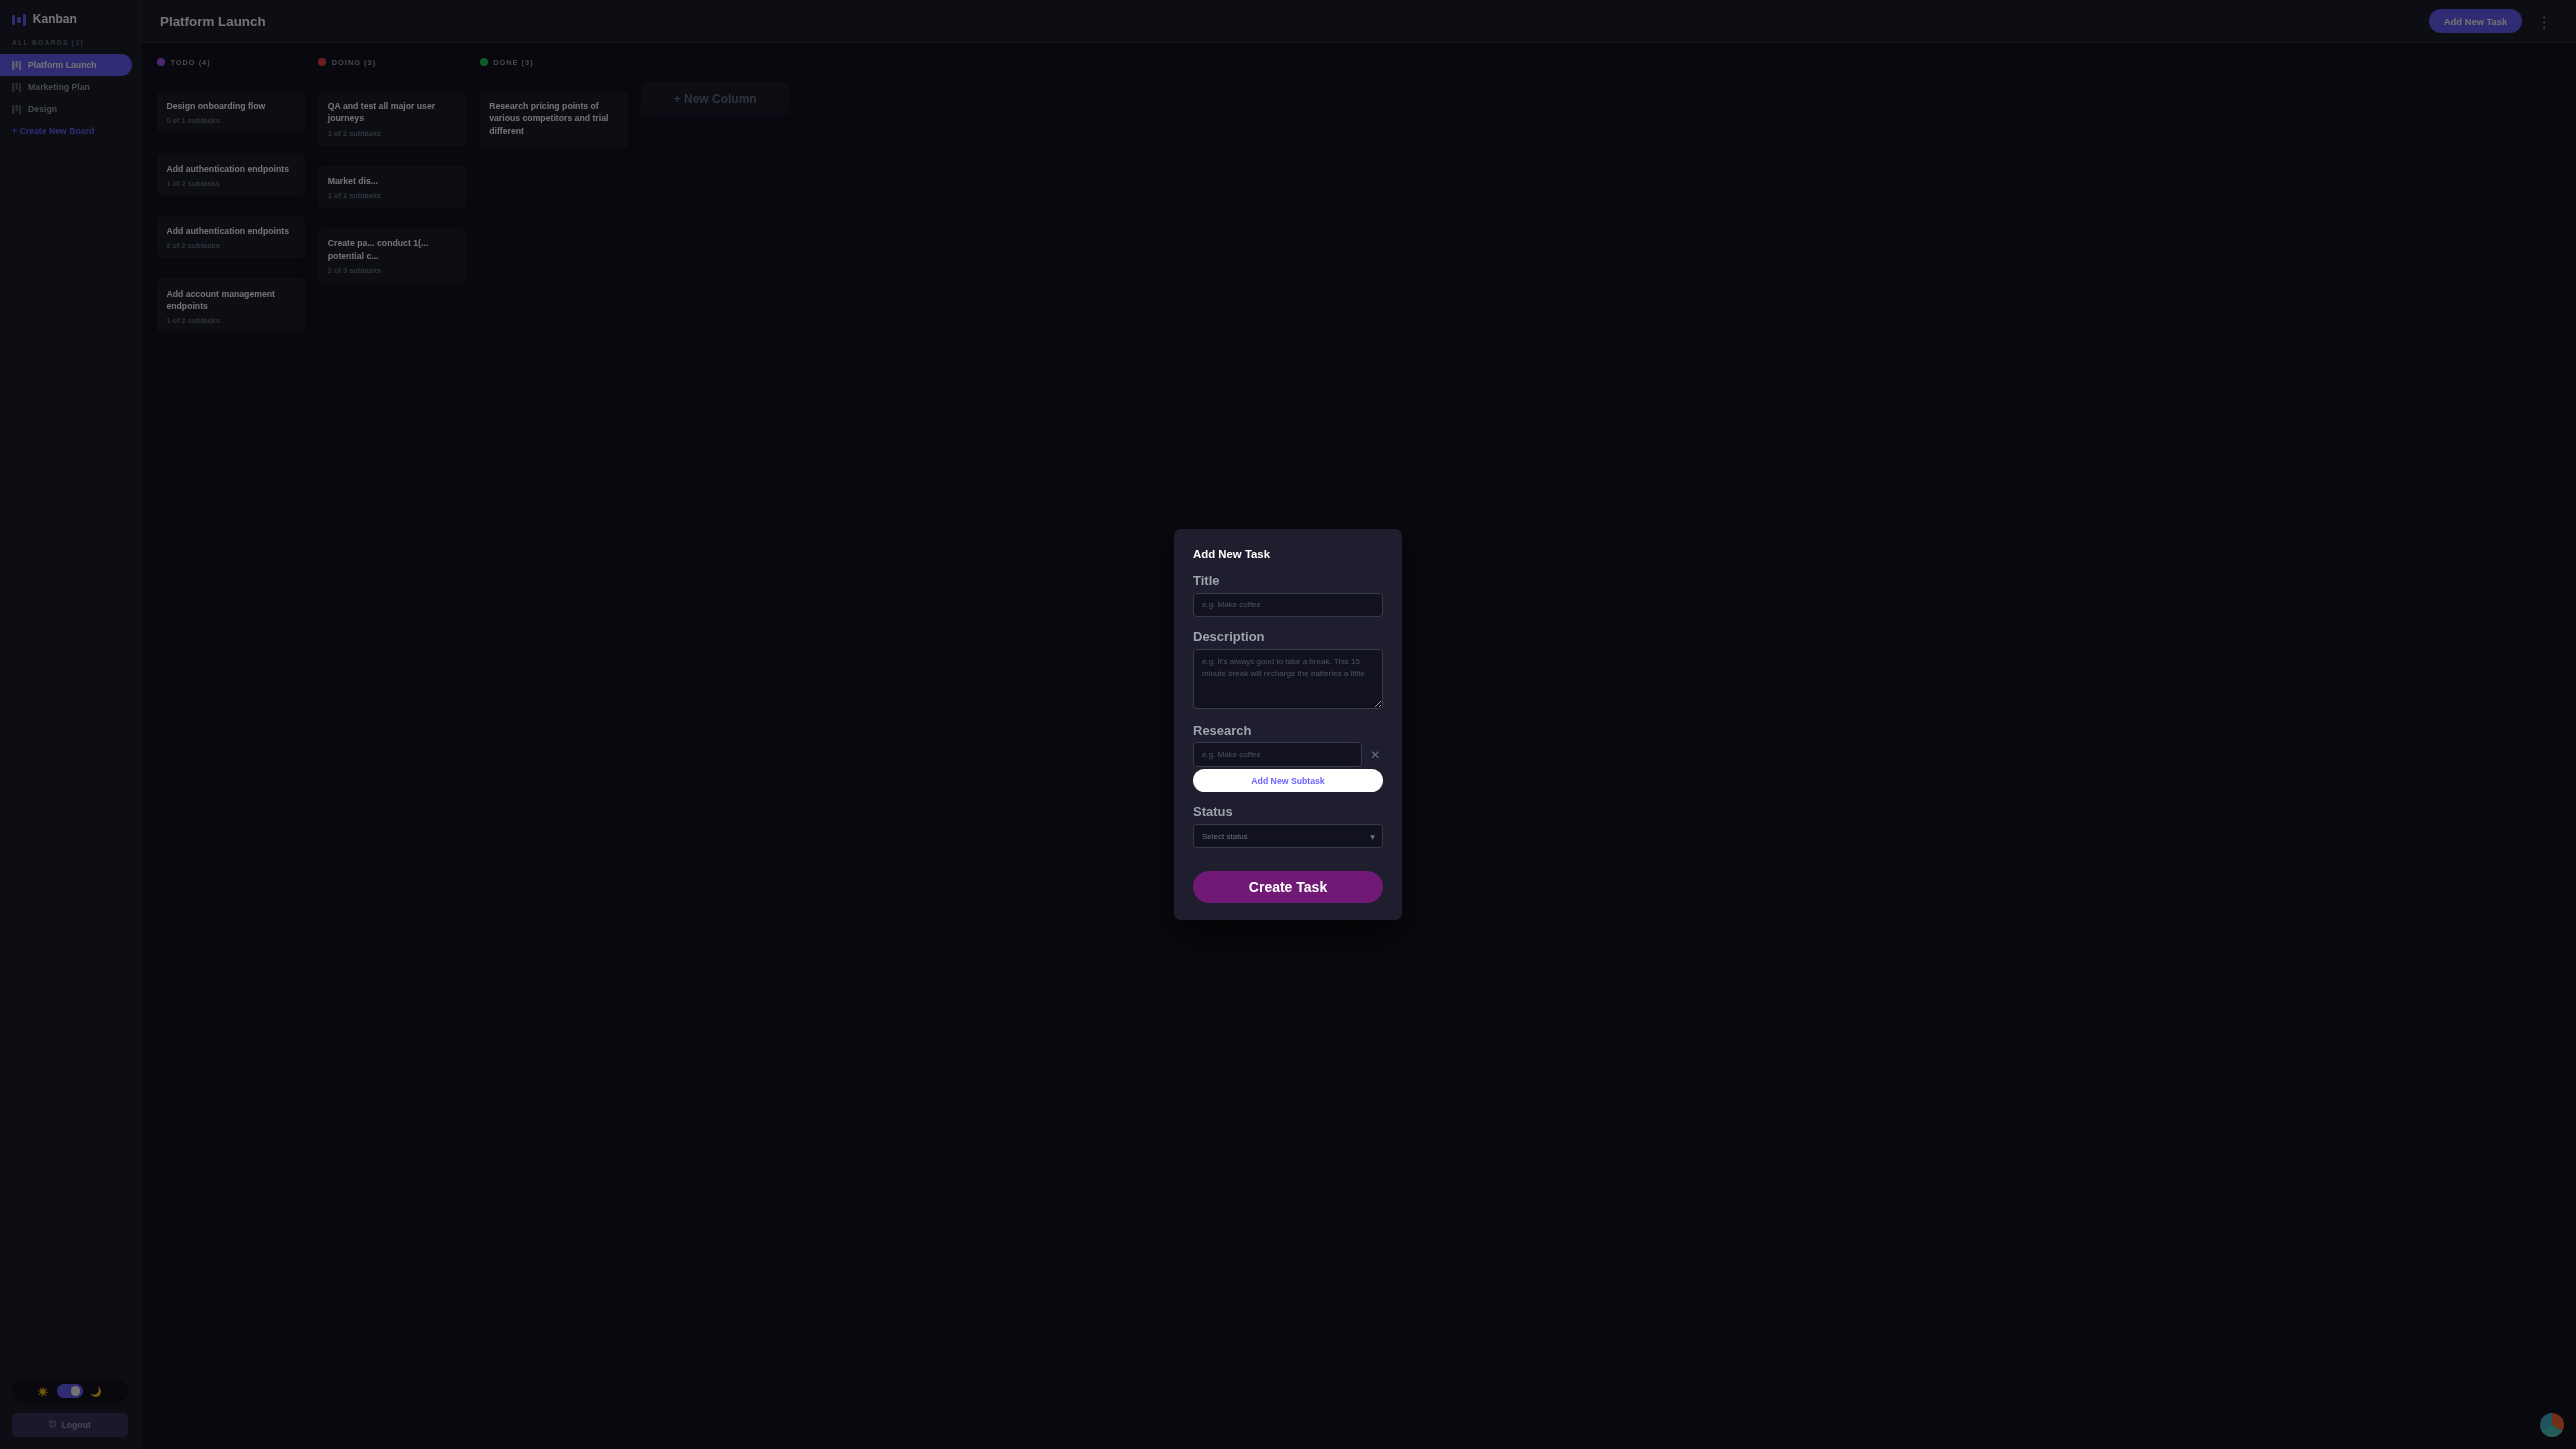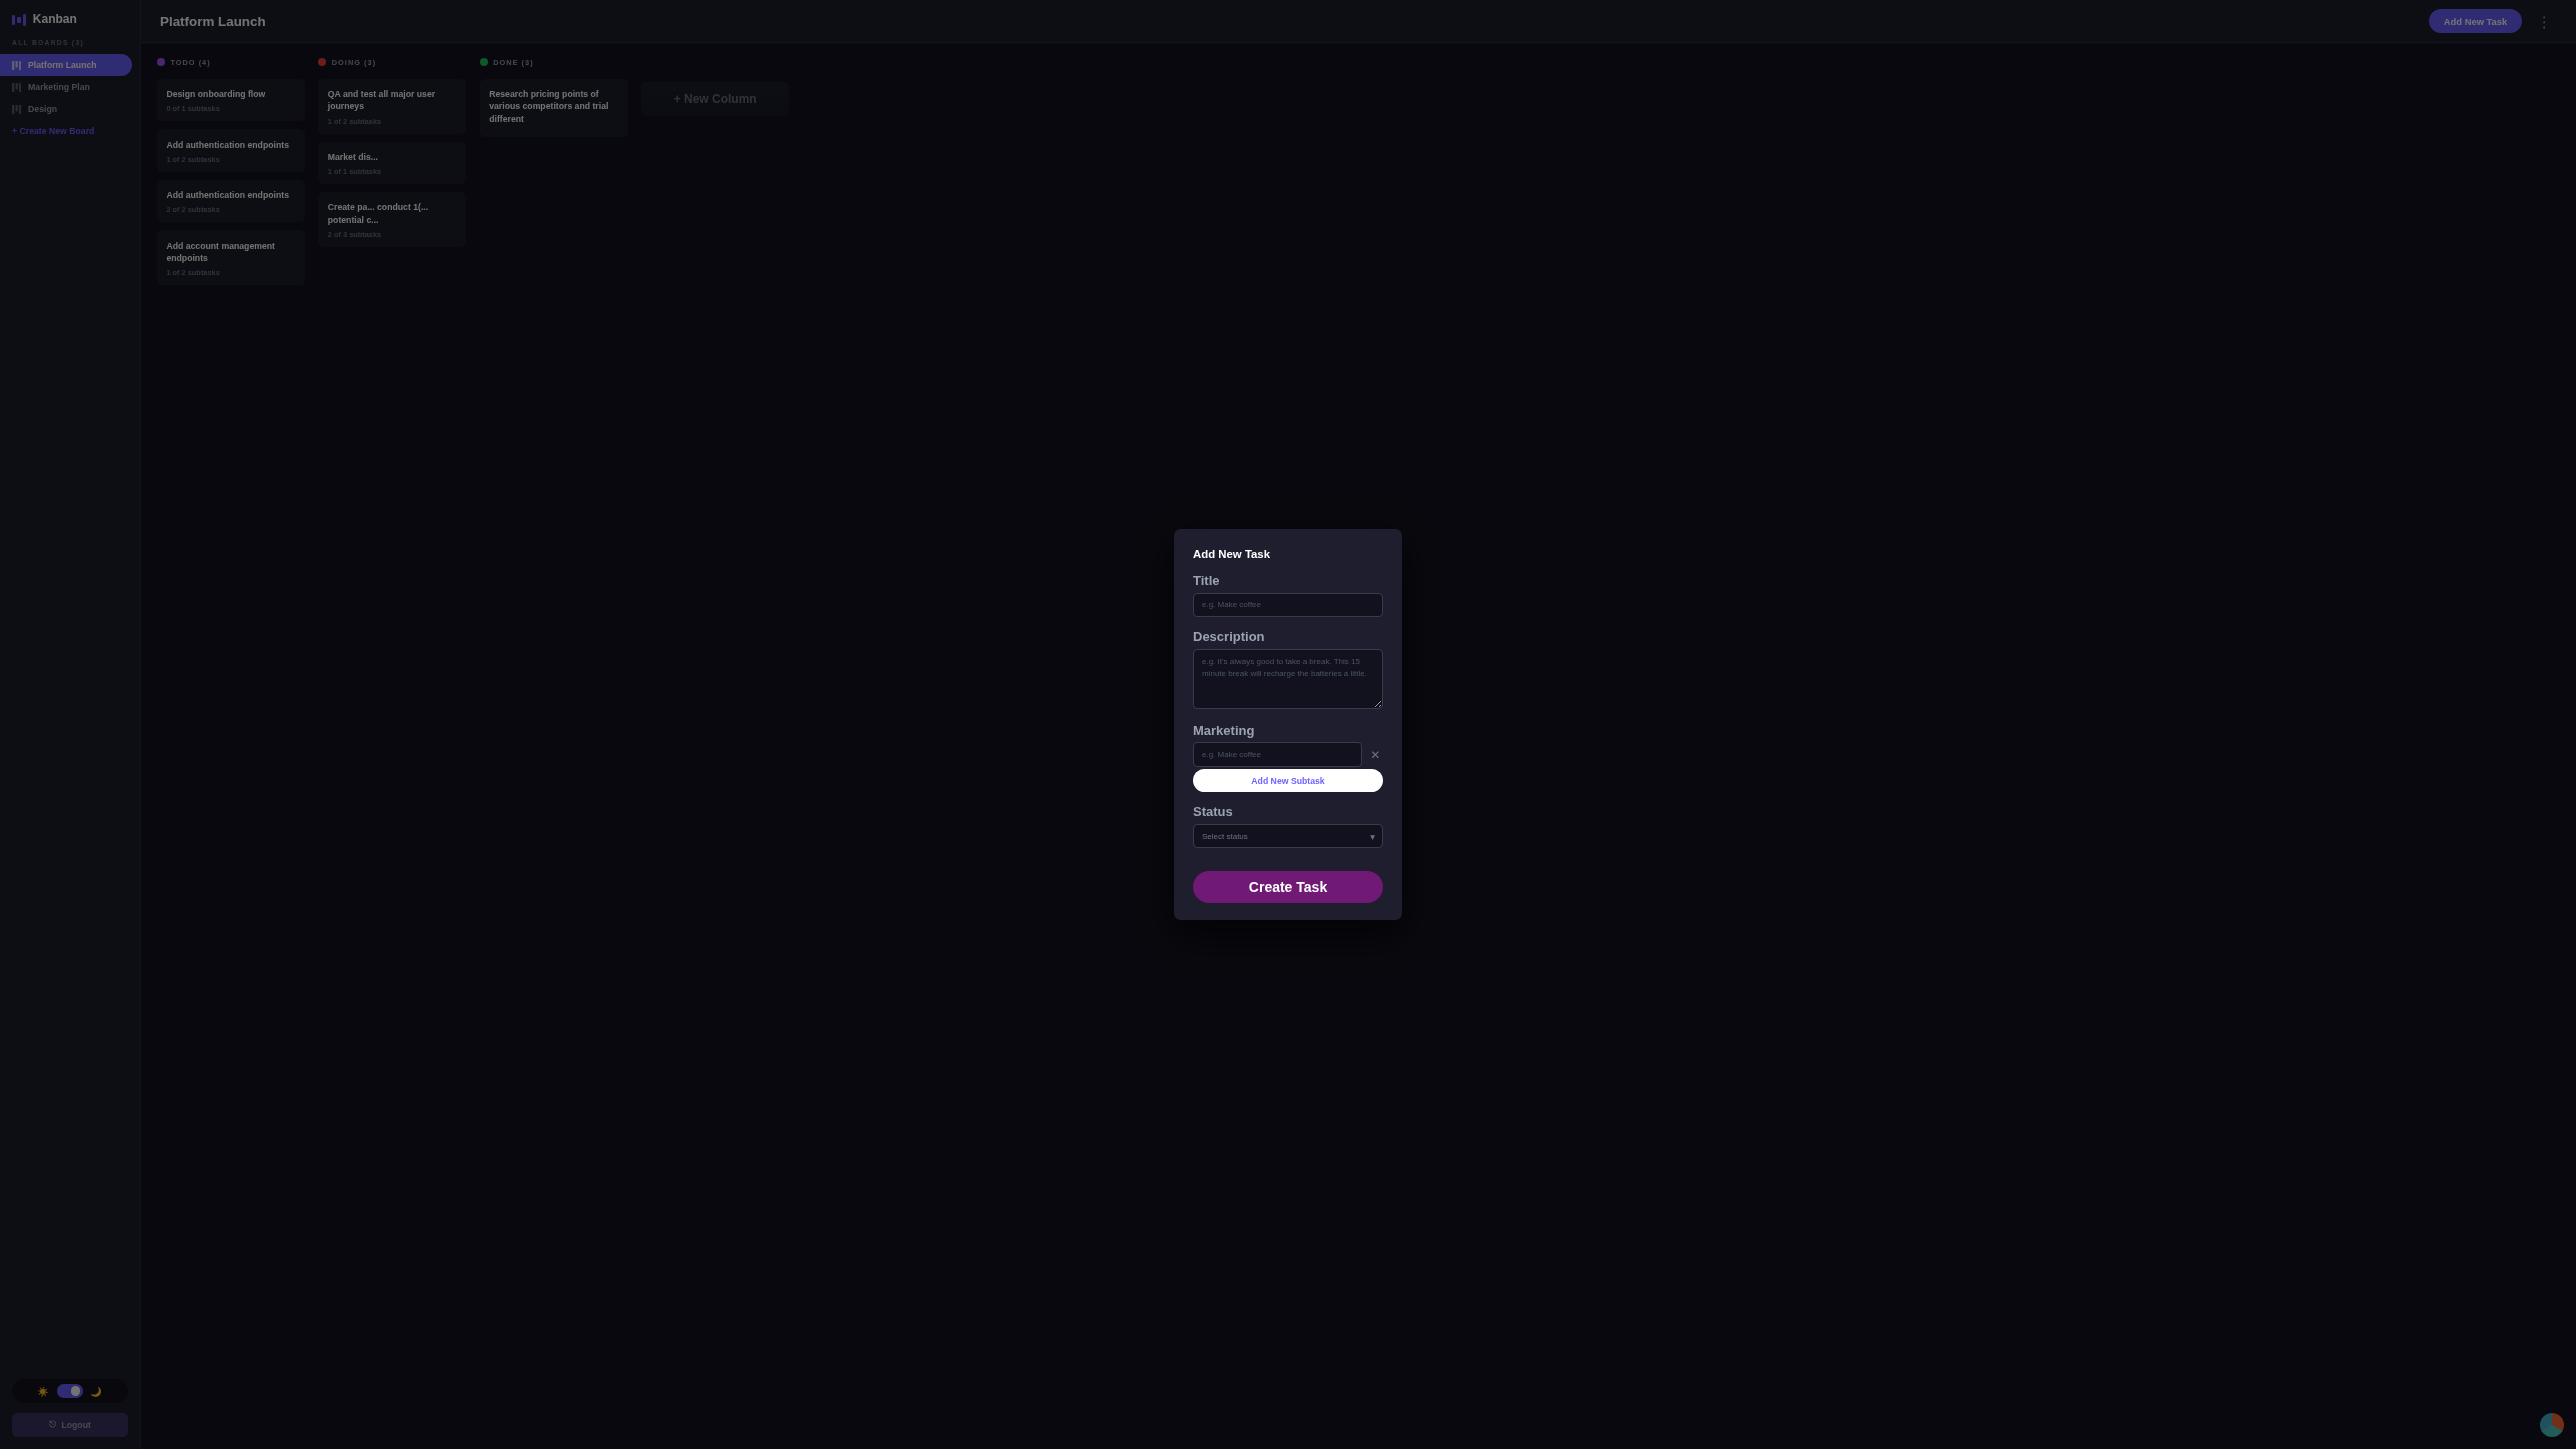--- a/index.html
+++ b/index.html
@@ -193,21 +193,21 @@
       overflow-y: hidden;
       background: #13131f;
     }
 
     
     .column {
       width: 148px;
       min-width: 148px;
       display: flex;
       flex-direction: column;
-      gap: 8px;
+      gap: 20px;
     }
     .column-header {
       display: flex;
       align-items: center;
       gap: 5.4px;
       margin-bottom: 4px;
     }
     .col-dot {
       width: 8px;
       height: 8px;
@@ -551,21 +551,21 @@
       <label class="form-label">Title</label>
       <input class="form-input" placeholder="e.g. Make coffee" style="">
     </div>
 
     <div class="form-group">
       <label class="form-label">Description</label>
       <textarea class="form-textarea" placeholder="e.g. It's always good to take a break. This 15 minute break will recharge the batteries a little." style=""></textarea>
     </div>
 
     <div class="form-group">
-      <label class="form-label">Marketing</label>
+      <label class="form-label">Research</label>
       <div class="subtask-row">
         <input class="subtask-input" placeholder="e.g. Make coffee" style="">
         <button class="subtask-remove-btn">✕</button>
       </div>
       <button class="add-subtask-btn">Add New Subtask</button>
     </div>
 
     <div class="form-group">
       <label class="form-label">Status</label>
       <div class="status-select-wrap">

